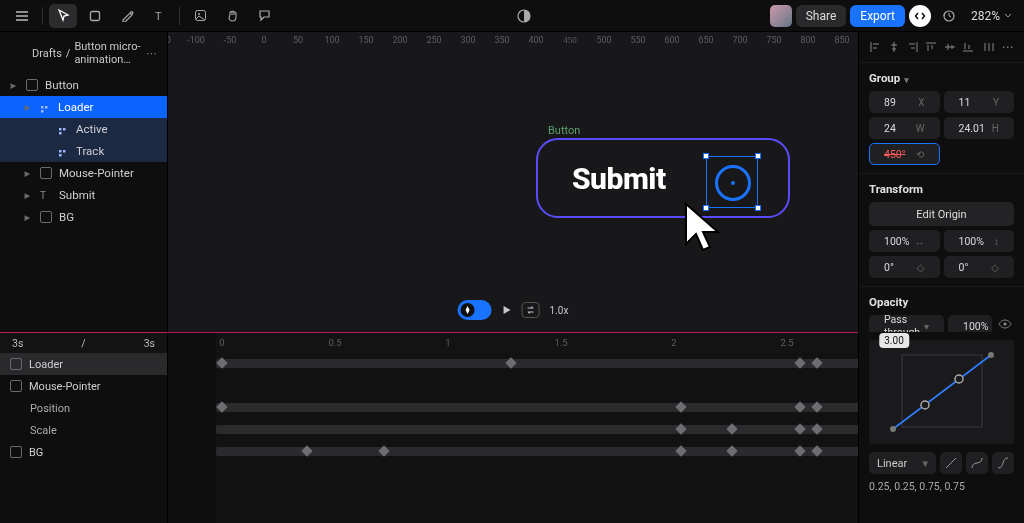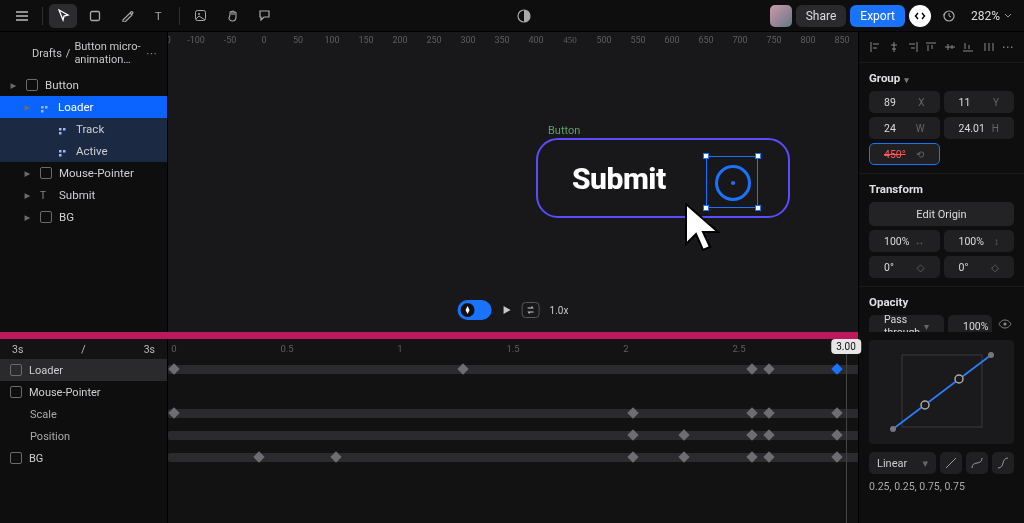--- a/index.html
+++ b/index.html
@@ -76,21 +76,21 @@
   .grid2{display:grid;grid-template-columns:1fr 1fr;gap:4px;}
   .in-field{background:#202023;border:1px solid transparent;border-radius:5px;height:22px;display:flex;align-items:center;justify-content:space-between;padding:0 14px;font-size:10.5px;color:#dcdce0;}
   .in-field .lab{color:#666;font-size:10px;}
   .in-field.hl{border-color:var(--blue);}
   .danger{color:#ff5a5a;text-decoration:line-through;}
   .btn-wide{background:#232326;border-radius:5px;height:24px;display:flex;align-items:center;justify-content:center;font-size:11px;color:#ddd;}
   .align-row{display:flex;gap:2px;padding:6px 8px;border-bottom:1px solid #1a1a1c;}
   .align-btn{width:18px;height:18px;display:flex;align-items:center;justify-content:center;color:#888;}
 
   
-  .tl{height:191px;display:flex;border-top:7px solid #be185d;position:relative;}
+  .tl{height:191px;display:flex;border-top:1px solid #be185d;position:relative;gap:48px;}
   .tl-left{width:168px;border-right:1px solid #000;}
   .tl-header{height:20px;background:#131314;display:flex;align-items:center;justify-content:space-between;padding:0 12px;color:#bbb;font-size:10.5px;}
   .tl-rows{}
   .tl-row{height:22px;display:flex;align-items:center;gap:7px;padding:0 10px;font-size:11px;color:#cfcfd3;}
   .tl-row.sel{background:#2a2a2d;}
   .tl-row.i1{padding-left:30px;color:#aaa;}
   .tl-right{flex:1;position:relative;background:#121213;overflow:hidden;}
   .tl-ticks{height:20px;position:relative;background:#131314;}
   .tl-ticks span{position:absolute;top:4px;font-size:9.5px;color:#5e5e63;transform:translateX(-50%);}
   .track{height:22px;position:relative;}
@@ -217,32 +217,32 @@
         </div>
         <div class="tree-row i2 sub">
           <span class="tw-icon"></span>
           <span>
             <svg width="11" height="11">
               <rect x="1" y="4" width="2.5" height="2.5" fill="#9bb8ff"></rect>
               <rect x="5" y="4" width="2.5" height="2.5" fill="#9bb8ff"></rect>
               <rect x="1" y="8" width="2.5" height="2.5" fill="#9bb8ff"></rect>
             </svg>
           </span>
-          <span>Track</span>
+          <span>Active</span>
         </div>
         <div class="tree-row i2 sub">
           <span class="tw-icon"></span>
           <span>
             <svg width="11" height="11">
               <rect x="1" y="4" width="2.5" height="2.5" fill="#9bb8ff"></rect>
               <rect x="5" y="4" width="2.5" height="2.5" fill="#9bb8ff"></rect>
               <rect x="1" y="8" width="2.5" height="2.5" fill="#9bb8ff"></rect>
             </svg>
           </span>
-          <span>Active</span>
+          <span>Track</span>
         </div>
         <div class="tree-row i1">
           <span class="tw-icon">▸</span>
           <span class="type-icon"></span>
           <span>Mouse-Pointer</span>
         </div>
         <div class="tree-row i1">
           <span class="tw-icon">▸</span>
           <span style="font-size: 10px; color: rgb(136, 136, 136); width: 12px;">T</span>
           <span>Submit</span>
@@ -441,24 +441,24 @@
     <div class="tl-rows" id="tl-rows">
         <div class="tl-row sel">
           <span class="type-icon"></span>
           <span>Loader</span>
         </div>
         <div class="tl-row">
           <span class="type-icon"></span>
           <span>Mouse-Pointer</span>
         </div>
         <div class="tl-row i1">
+          <span>Position</span>
+        </div>
+        <div class="tl-row i1">
           <span>Scale</span>
-        </div>
-        <div class="tl-row i1">
-          <span>Position</span>
         </div>
         <div class="tl-row">
           <span class="type-icon"></span>
           <span>BG</span>
         </div>
       </div>
   </div>
   <div class="tl-right">
     <div class="tl-ticks" id="tl-ticks">
         <span style="left: 6px;">0</span>

